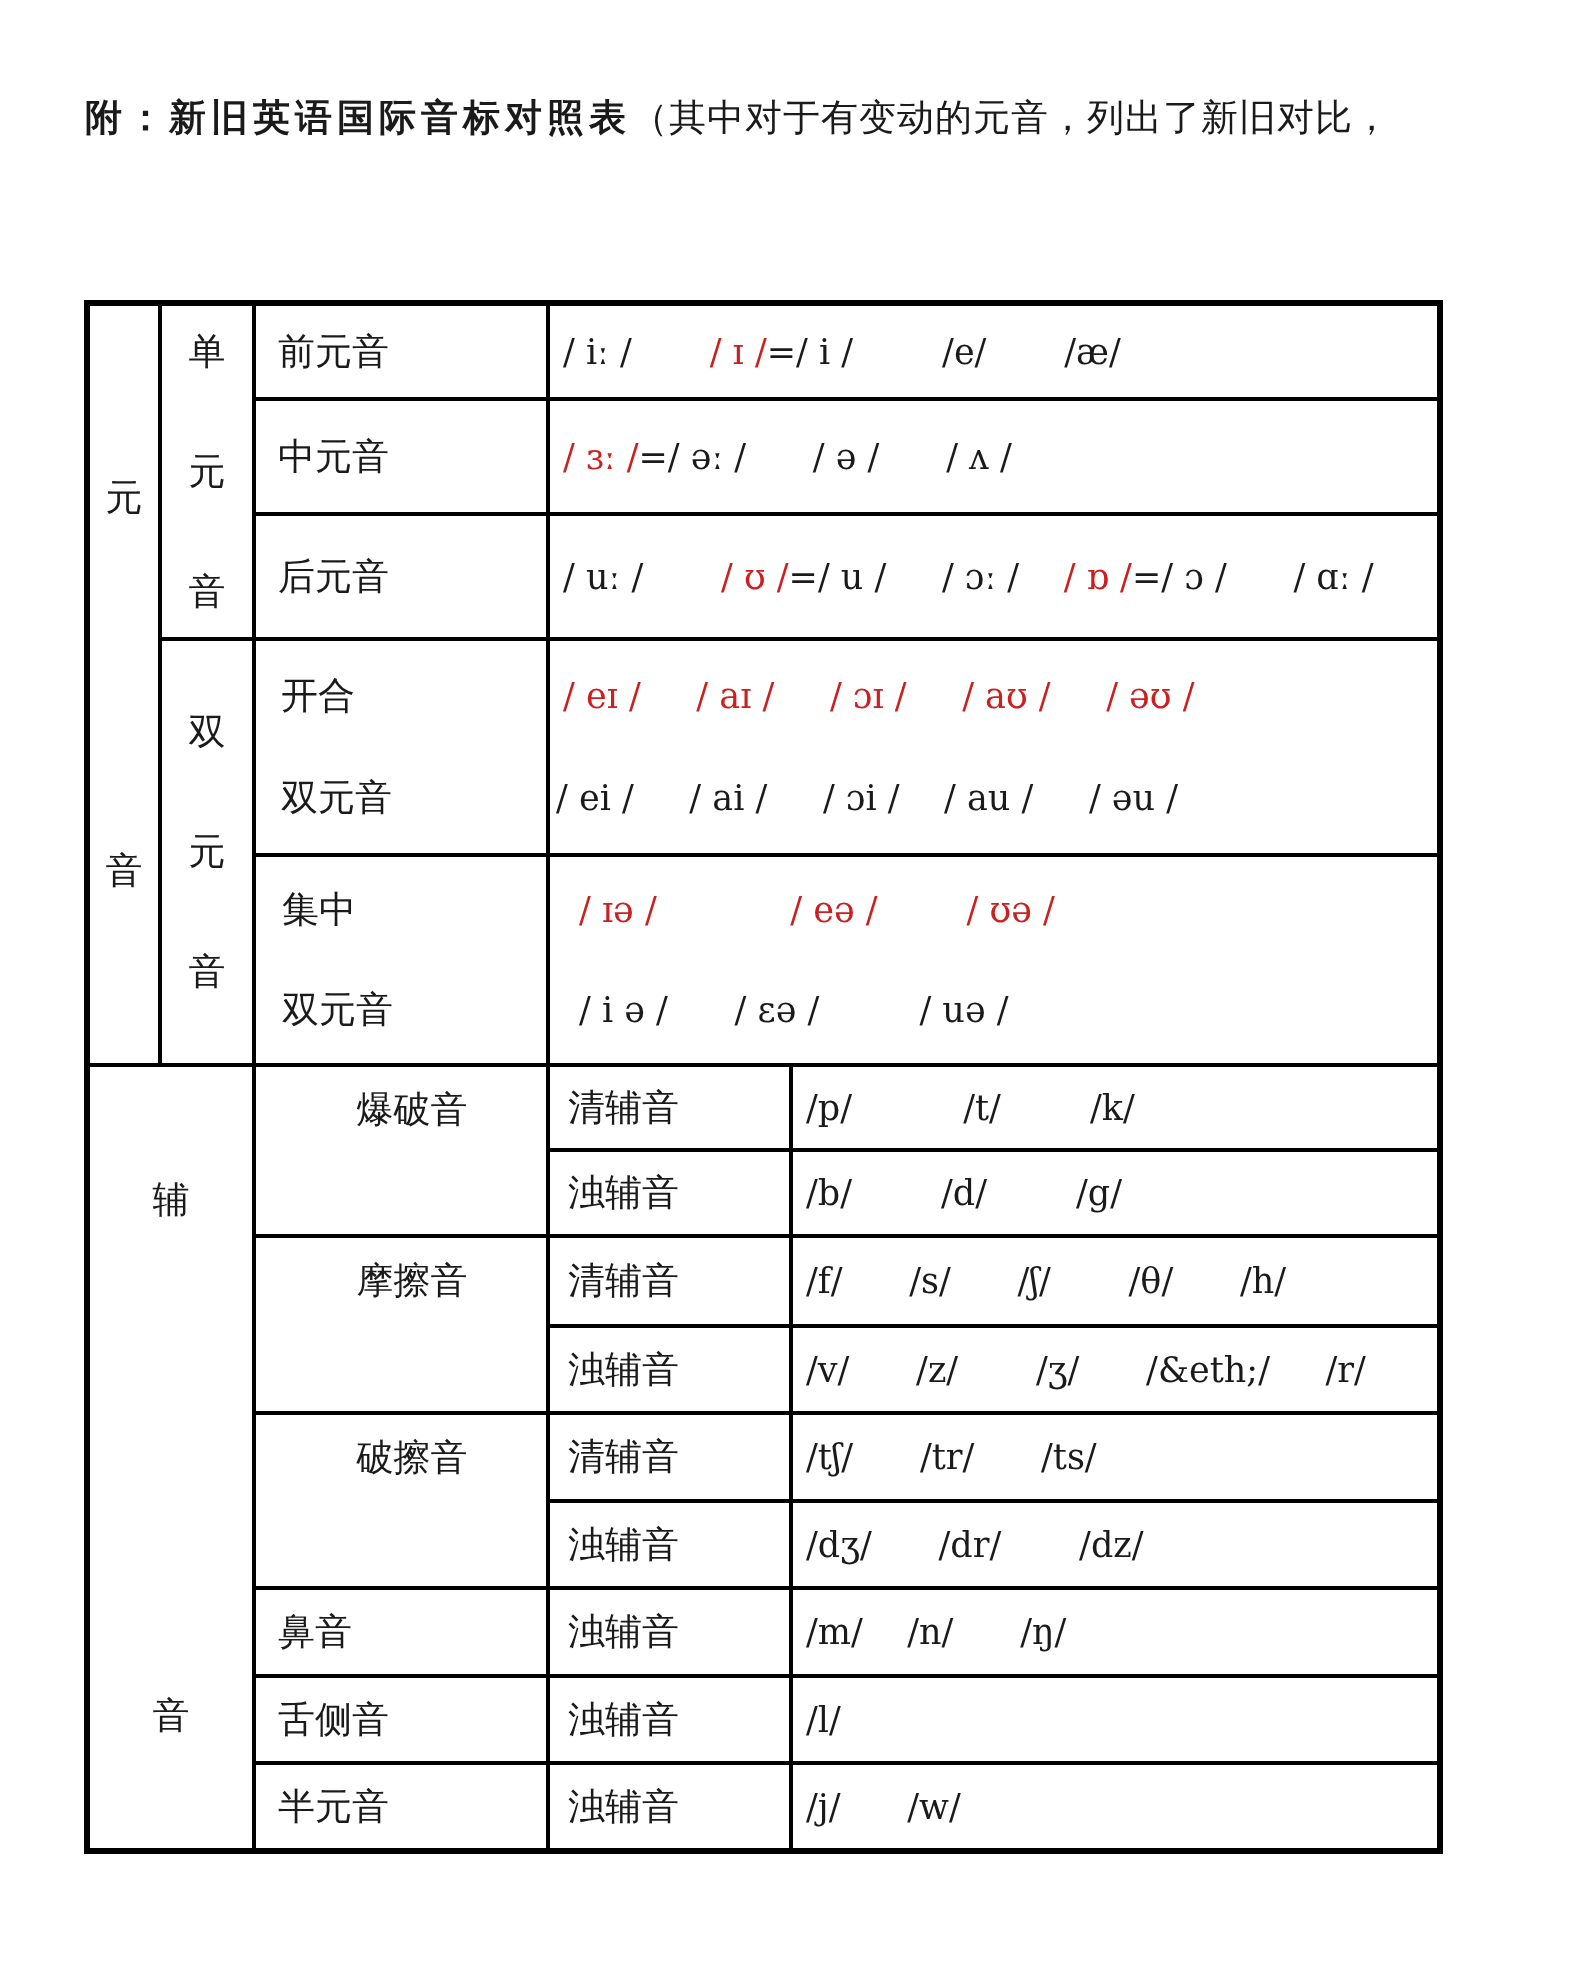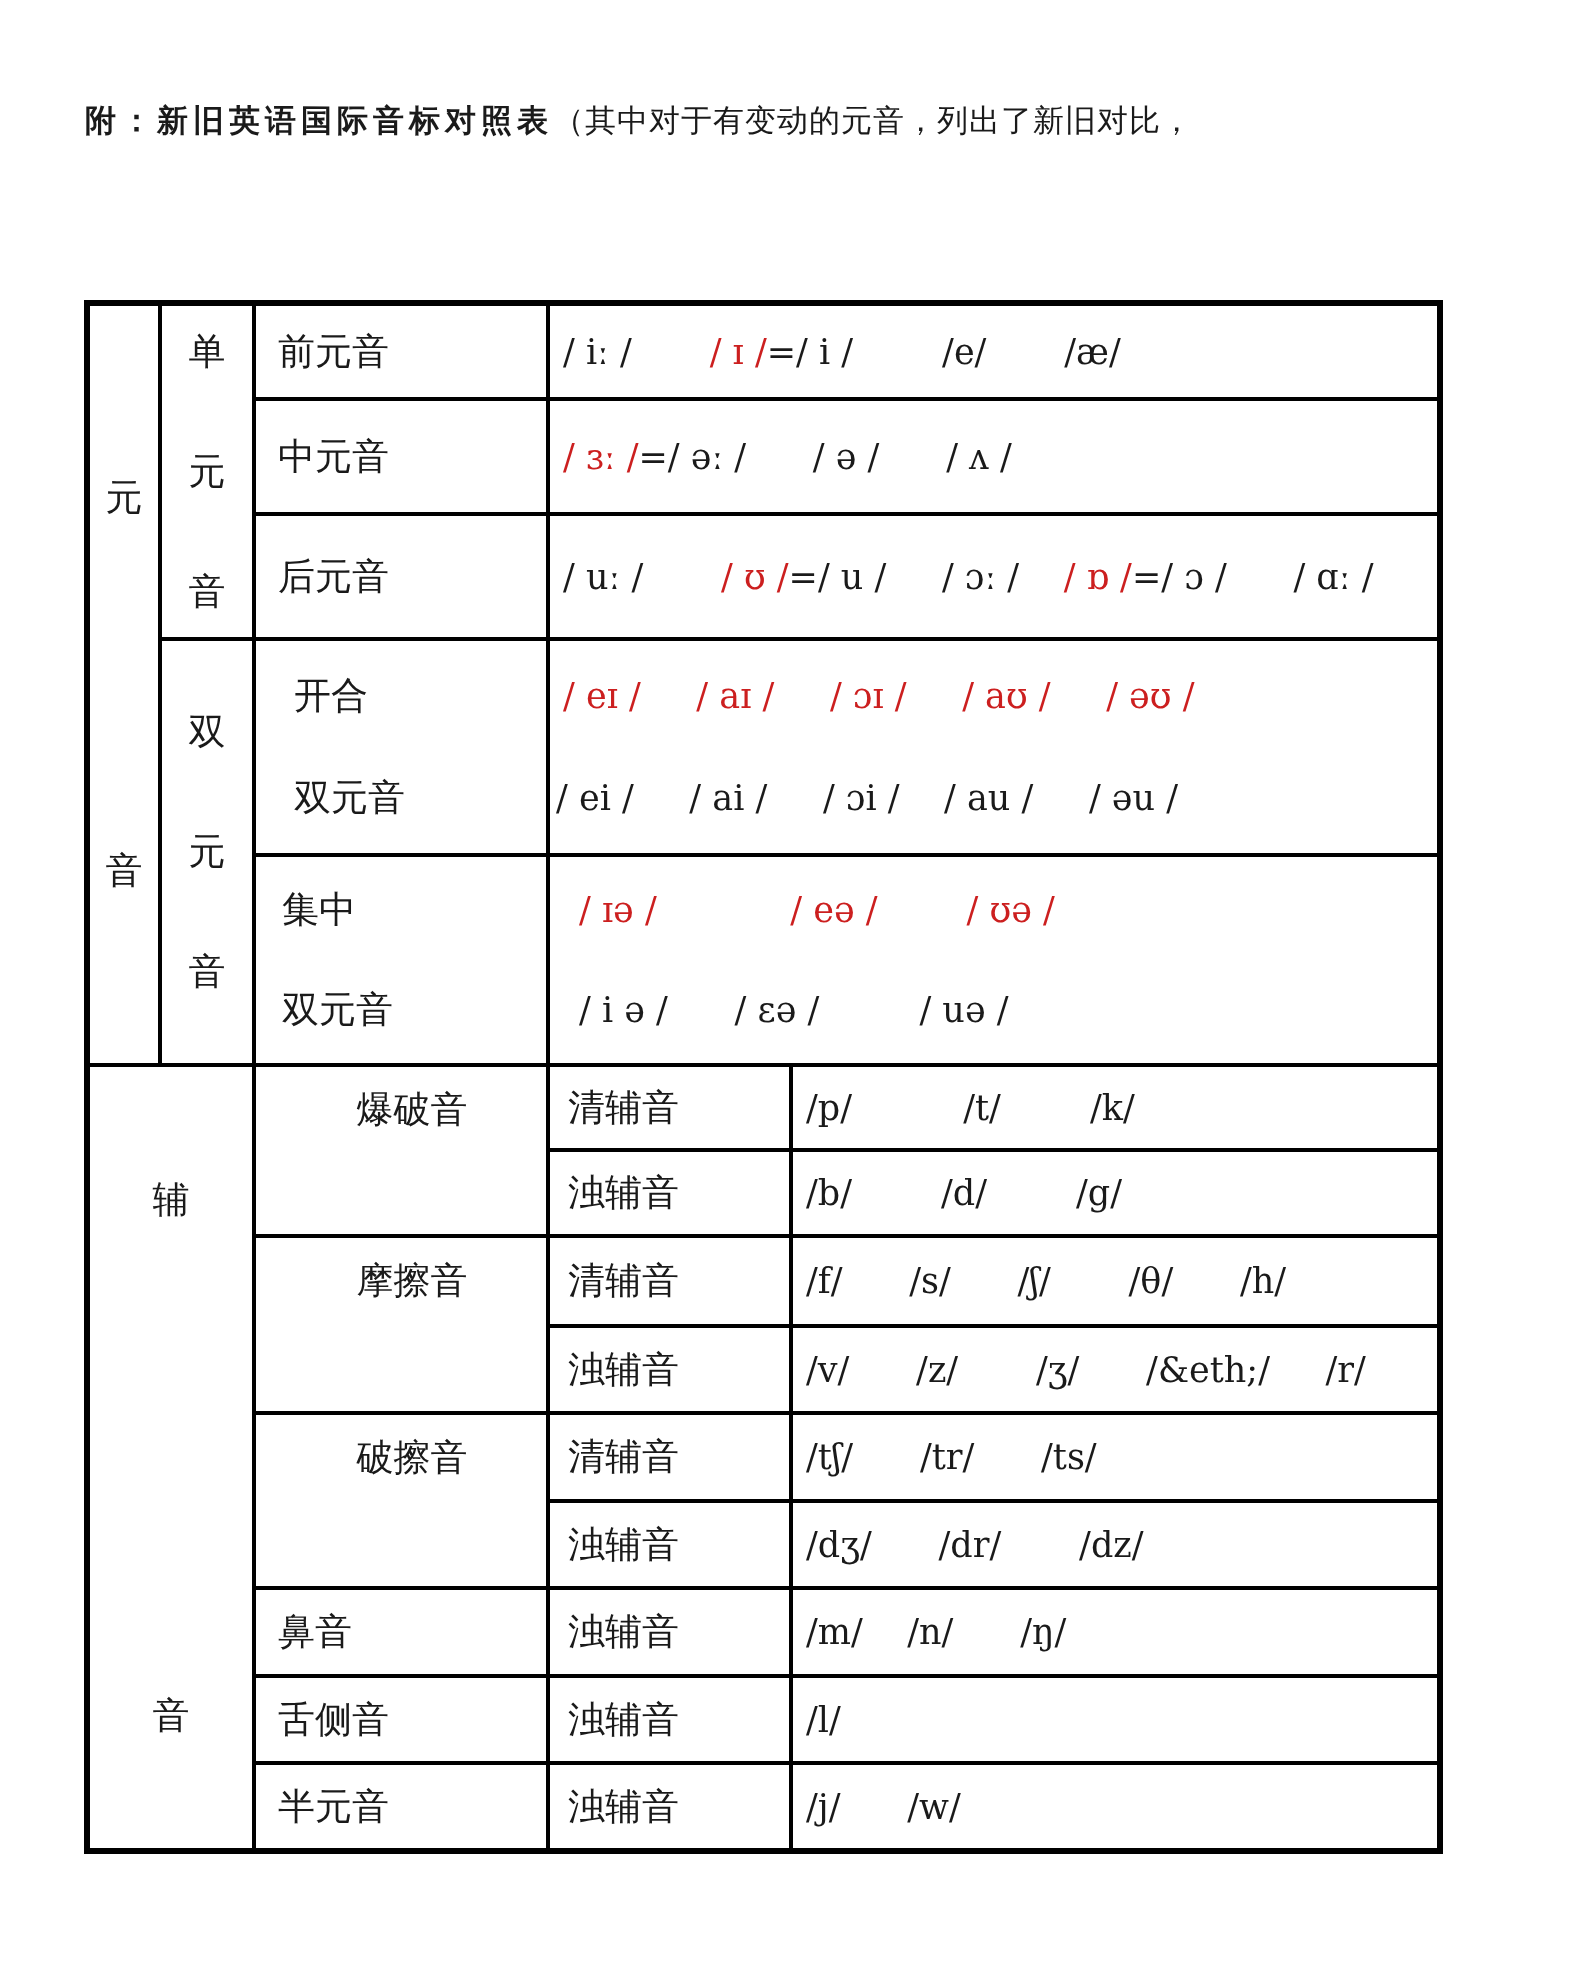--- a/index.html
+++ b/index.html
@@ -4,21 +4,21 @@
 <style>
   :root { --red:#cc1f1f; --ink:#1a1a1a; }
   html,body{margin:0;padding:0;}
   body{
     width:1587px;height:1968px;position:relative;background:#ffffff;
     font-family:"DejaVu Serif","Liberation Serif",serif;color:var(--ink);
     overflow:hidden;
   }
   .title{
     position:absolute;left:85px;top:70px;white-space:nowrap;
-    font-size:31px;line-height:101px;
+    font-size:37px;line-height:101px;font-family:Liberation Mono, monospace;
   }
   .t-bold{font-weight:bold;letter-spacing:5px;}
   .t-rest{letter-spacing:1px;}
   .t-line2{letter-spacing:5px;}
 
   table.ipa-table{
     position:absolute;left:84px;top:300px;width:1353px;
     border-collapse:collapse;table-layout:fixed;
     border:6px solid #000;
   }
@@ -96,21 +96,21 @@
   </tr>
   <tr class="r216">
     <td rowspan="2">
       <div class="char-stack gap-s">
             <div>双</div>
             <div>元</div>
             <div>音</div>
           </div>
     </td>
     <td>
-      <div class="twolines h205 cat" style="padding-left:16px">
+      <div class="twolines h205 cat" style="padding-left:3px">
         <div class="line" style="padding-left:22px">开合</div>
         <div class="line" style="padding-left:22px">双元音</div>
       </div>
     </td>
     <td colspan="2">
       <div class="twolines h205 ipa" style="padding-left:0">
         <div class="line" style="padding-left:13px"><span class="seg-r">/ eɪ /     / aɪ /     / ɔɪ /     / aʊ /     / əʊ /</span></div>
         <div class="line" style="padding-left:6px"><span class="seg-k">/ ei /     / ai /     / ɔi /    / au /     / əu /</span></div>
       </div>
     </td>

